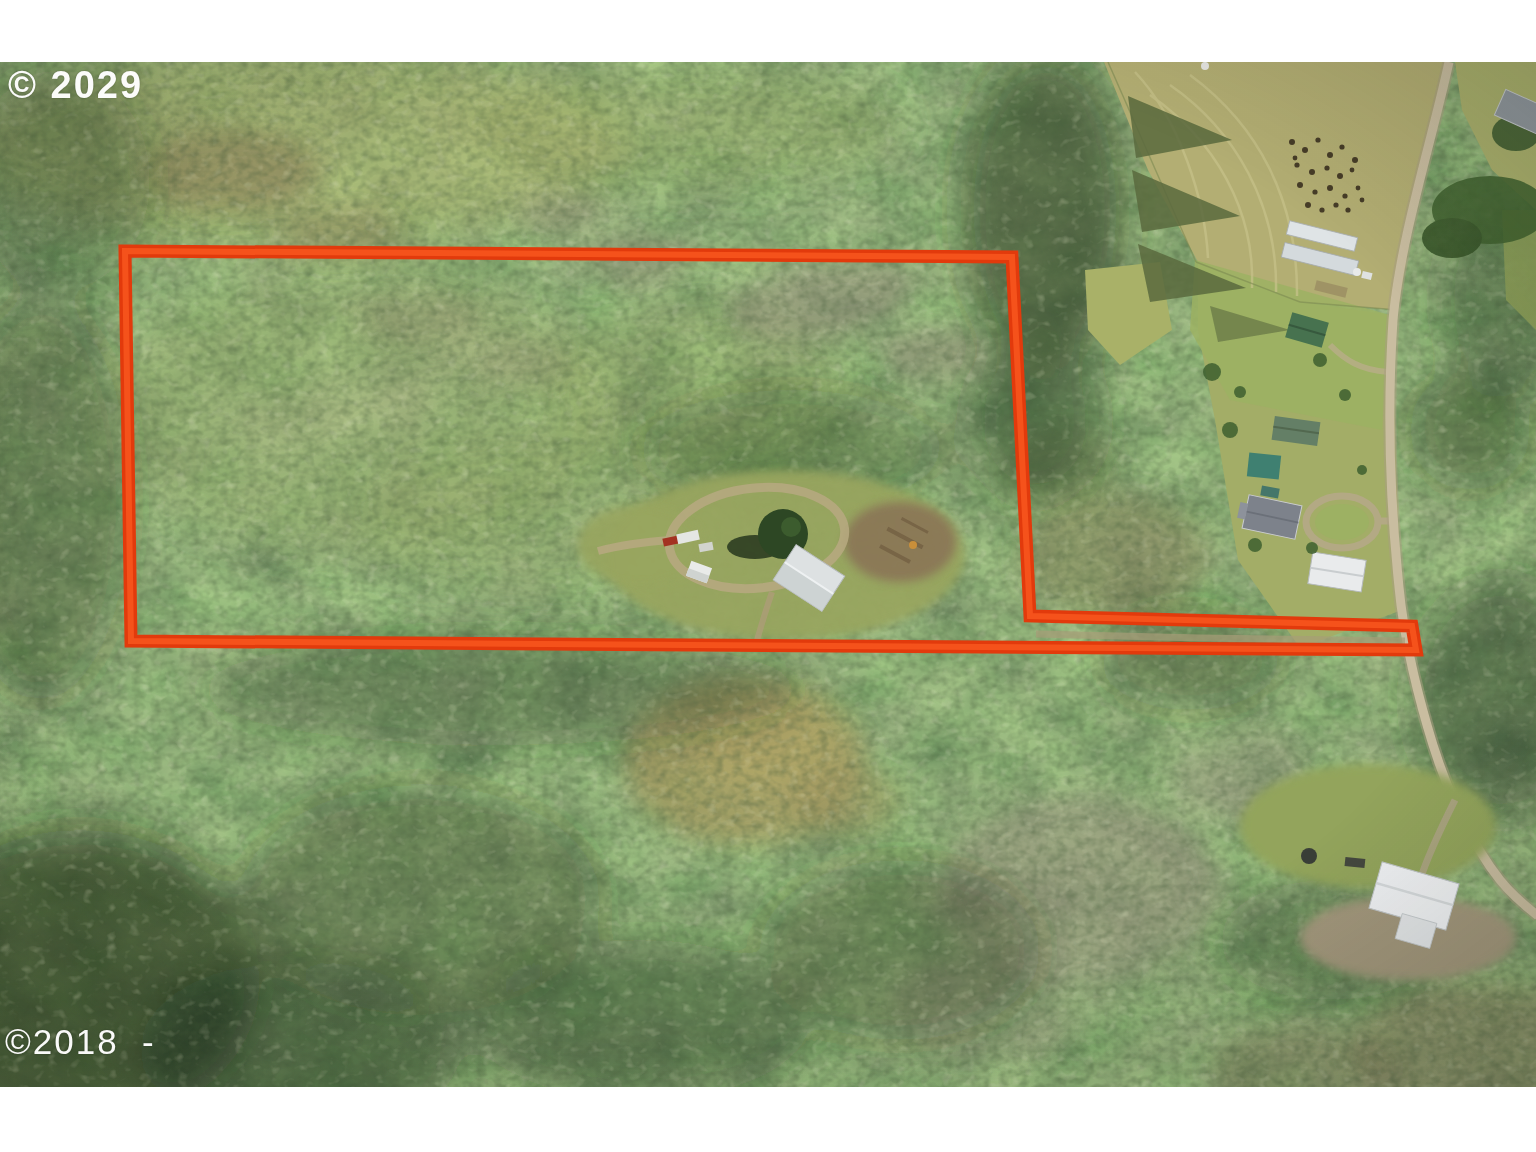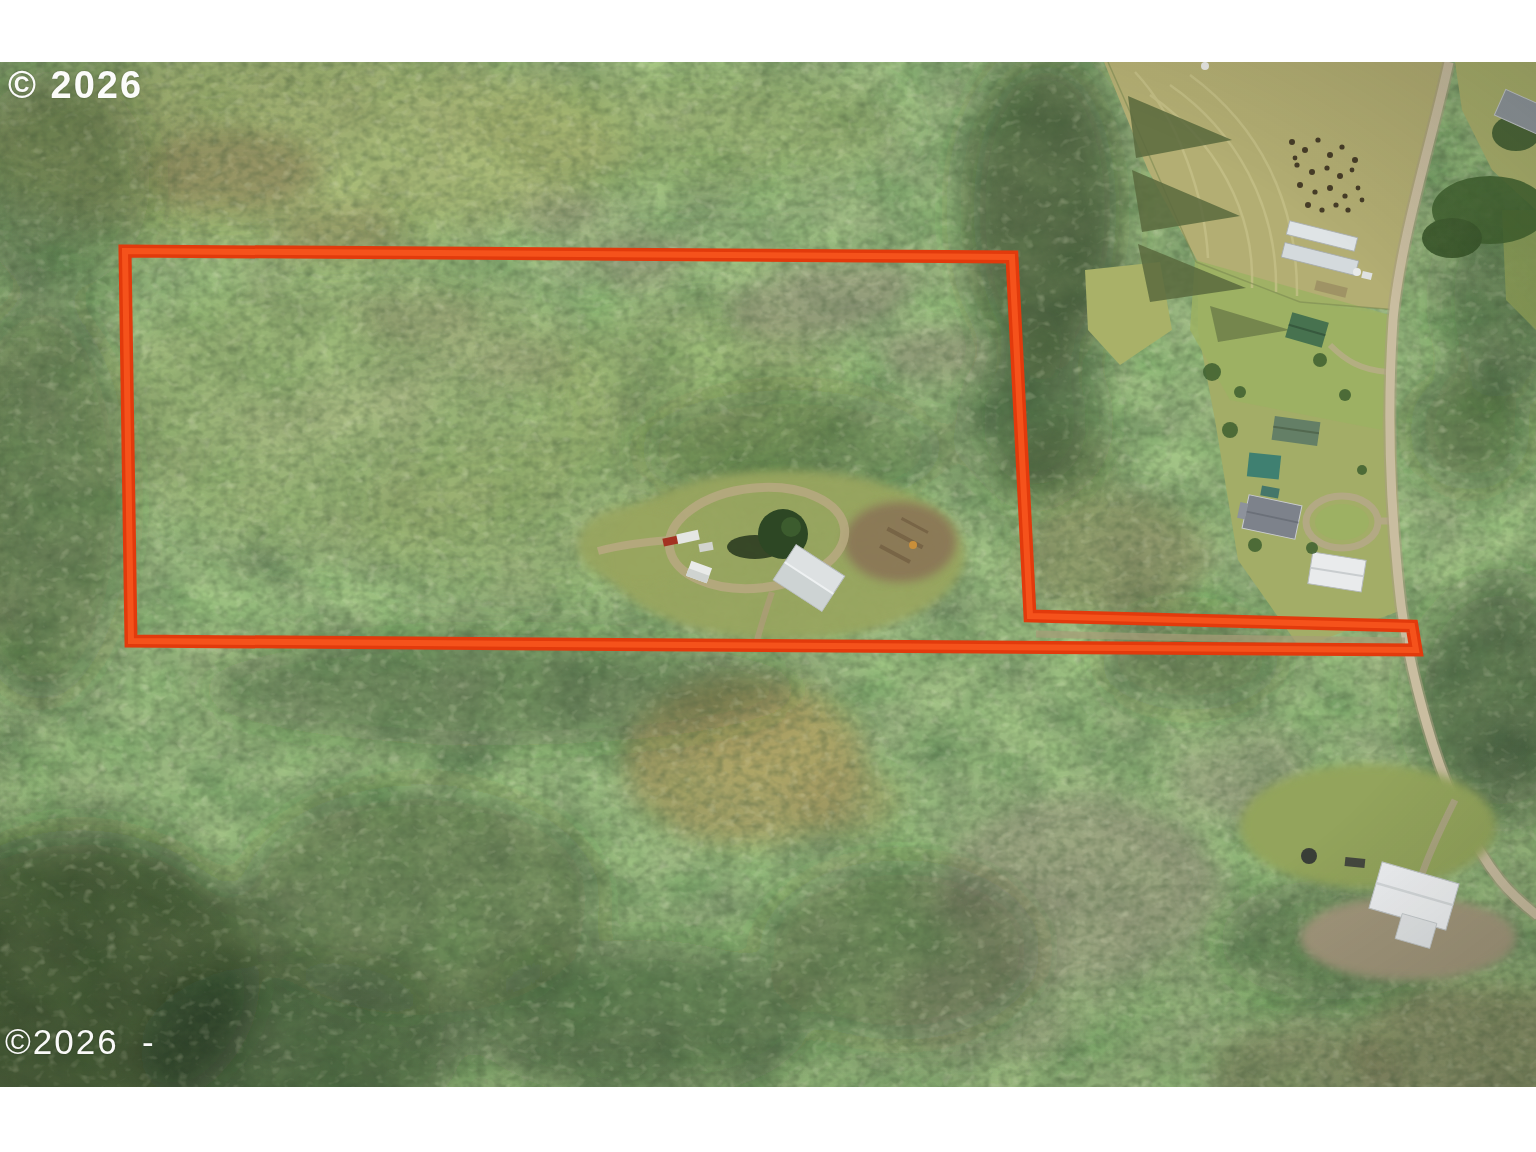--- a/index.html
+++ b/index.html
@@ -286,15 +286,15 @@
 
     <rect x="0" y="62" width="1536" height="1025" fill="url(#vign)"></rect>
   </g>
 
   <g>
     <path d="M 125 251 L 1012 257 L 1030 616 L 1412 626 L 1416 650 L 131 641 Z" fill="none" stroke-linejoin="miter" stroke-miterlimit="6" stroke-width="13" stroke="#e23a0c"></path>
     <path d="M 125 251 L 1012 257 L 1030 616 L 1412 626 L 1416 650 L 131 641 Z" fill="none" stroke-linejoin="miter" stroke-miterlimit="6" opacity="0.85" stroke-width="6" stroke="#f8571e"></path>
   </g>
 </svg>
 
-<div class="watermark wm-top">© 2026</div>
-<div class="watermark wm-bottom">©2026  -</div>
+<div class="watermark wm-top">© 2029</div>
+<div class="watermark wm-bottom">©2018  -</div>
 </div>
 
 </body></html>

